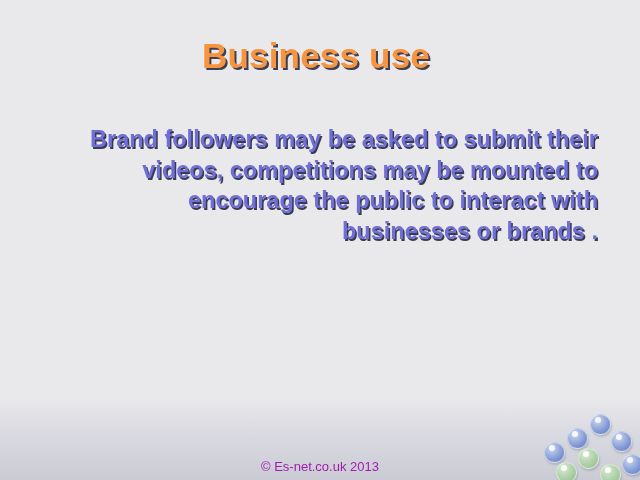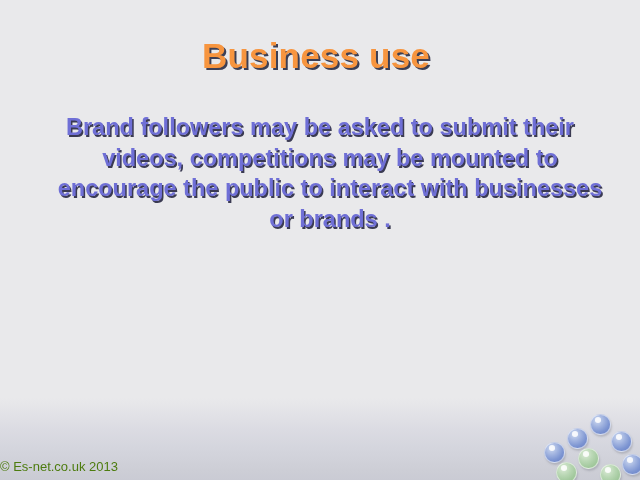--- a/index.html
+++ b/index.html
@@ -67,35 +67,35 @@
     left: 30px;
     width: 580px;
     top: 112px;
   }
   .body-text {
     font-size: 23.5px;
     font-weight: bold;
     line-height: 30.5px;
     color: #6f6fd6;
     text-shadow: 1.5px 1.5px 0 #3a3a52;
-    text-align: center;
+    text-align: right;
     text-indent: -20px;
     padding-left: 20px;
-    margin: 0;
+    margin: 12px;
   }
 
   
   .footer {
     position: absolute;
     left: 0;
     right: 0;
     top: 459px;
-    text-align: left;
+    text-align: center;
     font-size: 13px;
-    color: #4d7c0f;
+    color: #a21caf;
     font-family: "Liberation Sans", sans-serif;
   }
 
   
   .spheres {
     position: absolute;
     left: 540px;
     top: 412px;
     width: 100px;
     height: 68px;

